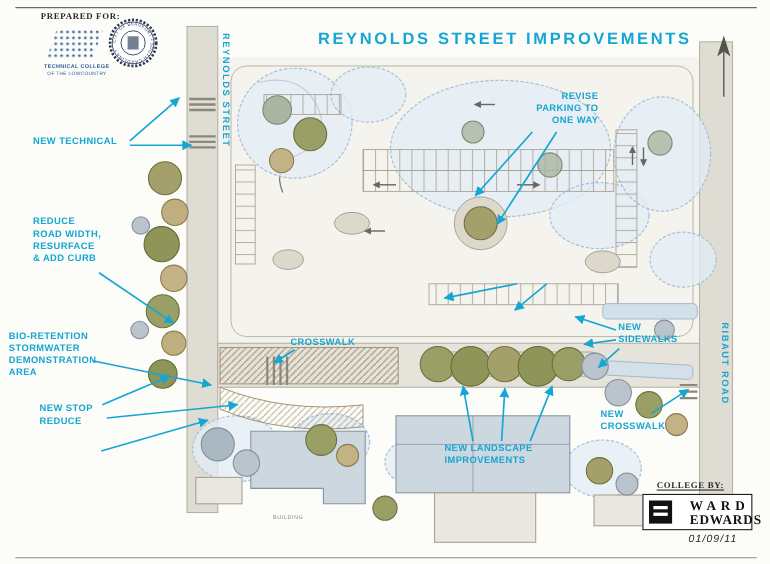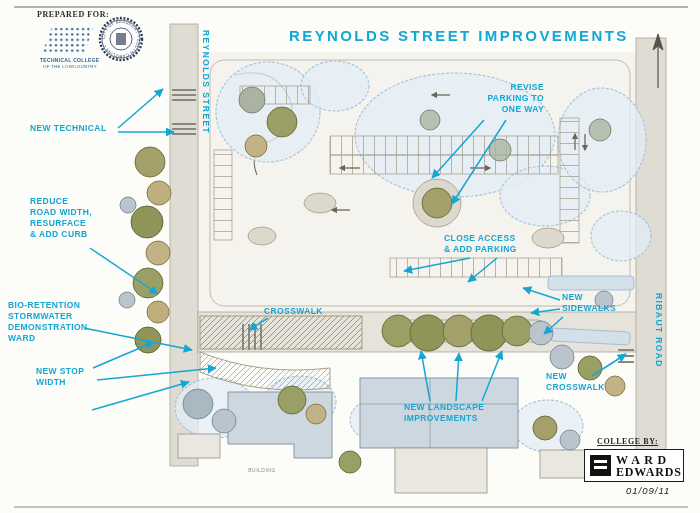--- a/index.html
+++ b/index.html
@@ -27,21 +27,21 @@
     left:37px; top:10px; font-size:8px; color:#2a2a2a; letter-spacing:0.6px;
     font-family:"Liberation Serif", serif; font-weight:bold;
   }
   #prepared-by {
     left:597px; top:437px; font-size:8px; color:#2a2a2a; letter-spacing:0.6px;
     font-family:"Liberation Serif", serif; font-weight:bold; text-decoration:underline;
   }
   #firm-box {
     position:absolute; z-index:3; left:584px; top:449px; width:100px; height:33px;
     border:1.6px solid #1c1c1c; background:#ffffff; display:flex; align-items:center;
-    gap:5px; padding:3px 5px;
+    gap:16px; padding:3px 5px;
   }
   .firm-mark { width:21px; height:21px; background:#111; position:relative; flex:0 0 auto; }
   .firm-mark::after {
     content:""; position:absolute; left:4px; top:5px; width:13px; height:3px;
     background:#fff; box-shadow:0 6px 0 #fff;
   }
   .firm-text { line-height:1; }
   .firm-l1 { font-family:"Liberation Serif", serif; font-weight:bold; font-size:12px; letter-spacing:4.5px; color:#111; }
   .firm-l2 { font-family:"Liberation Serif", serif; font-weight:bold; font-size:12px; letter-spacing:0.8px; color:#111;text-align:right; }
   #plan-date { left:626px; top:485px; font-size:9.5px; color:#222; font-style:italic; letter-spacing:1px; }
@@ -242,28 +242,26 @@
   <div class="vlabel" style="left:664px; top:293px">RIBAUT ROAD</div>
 
   <div class="anno" style="left:30px; top:123px">NEW TECHNICAL</div>
   <div class="anno" style="left:30px; top:196px">REDUCE
 ROAD WIDTH,
 RESURFACE
 &amp; ADD CURB</div>
   <div class="anno" style="left:8px; top:300px">BIO-RETENTION
 STORMWATER
 DEMONSTRATION
-WARD</div>
+AREA</div>
   <div class="anno" style="left:36px; top:366px">NEW STOP
-WIDTH</div>
+REDUCE</div>
   <div class="anno" style="left:462px; top:82px; width:82px; text-align:right">REVISE
 PARKING TO
 ONE WAY</div>
-  <div class="anno" style="left:444px; top:233px">CLOSE ACCESS
-&amp; ADD PARKING</div>
   <div class="anno" style="left:264px; top:306px">CROSSWALK</div>
   <div class="anno" style="left:562px; top:292px">NEW
 SIDEWALKS</div>
   <div class="anno" style="left:546px; top:371px">NEW
 CROSSWALK</div>
   <div class="anno" style="left:404px; top:402px; width:102px; text-align:left">NEW LANDSCAPE
 IMPROVEMENTS</div>
 
   <div class="txt" id="prepared-by">COLLEGE BY:</div>
 

